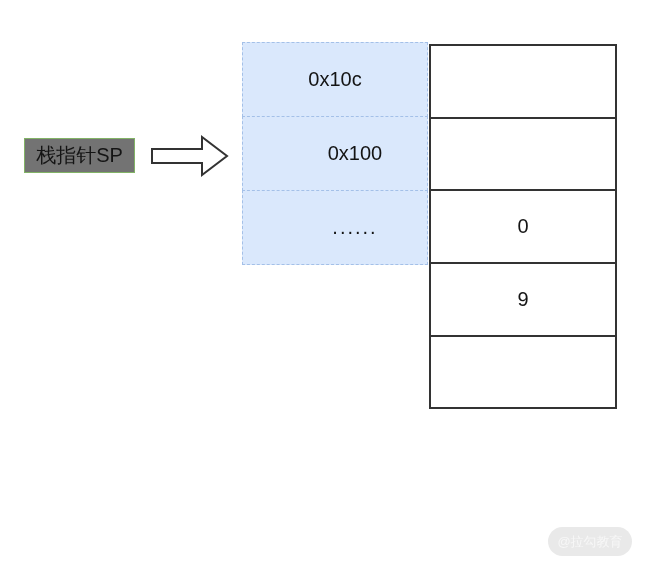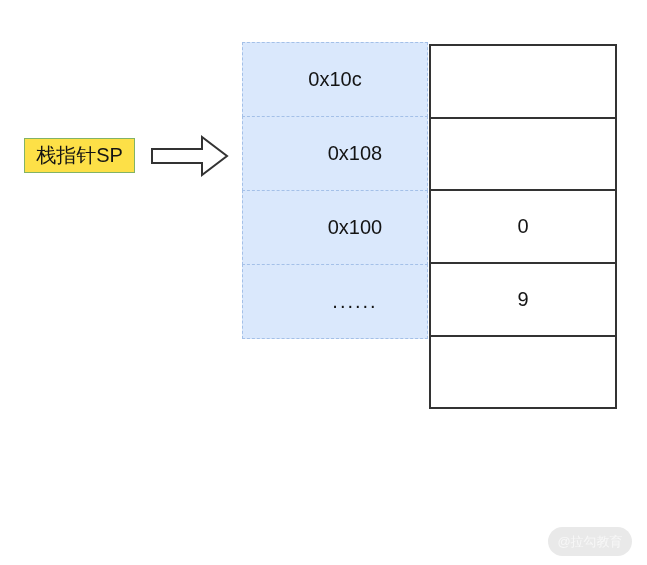--- a/index.html
+++ b/index.html
@@ -16,21 +16,21 @@
     overflow: hidden;
   }
 
   
   .sp-label {
     position: absolute;
     left: 24px;
     top: 138px;
     width: 111px;
     height: 35px;
-    background: #fde047;
+    background: #737373;
     border: 1px solid #82b366;
     display: flex;
     align-items: center;
     justify-content: center;
     font-size: 20px;
     color: #141414;
     box-sizing: border-box;
   }
 
   
@@ -107,21 +107,20 @@
 <div class="canvas">
 
   <div class="sp-label">栈指针SP</div>
 
   <svg class="sp-arrow" viewBox="0 0 78 42">
     <polygon points="1,14 51,14 51,2 76,21 51,40 51,28 1,28" fill="#ffffff" stroke="#333333" stroke-width="2" stroke-linejoin="miter"></polygon>
   </svg>
 
   <div class="addr-col">
     <div class="addr-cell">0x10c</div>
-    <div class="addr-cell">0x108</div>
     <div class="addr-cell">0x100</div>
     <div class="addr-cell dots">......</div>
   </div>
 
   <div class="val-col">
     <div class="val-cell"></div>
     <div class="val-cell"></div>
     <div class="val-cell">0</div>
     <div class="val-cell">9</div>
     <div class="val-cell"></div>

